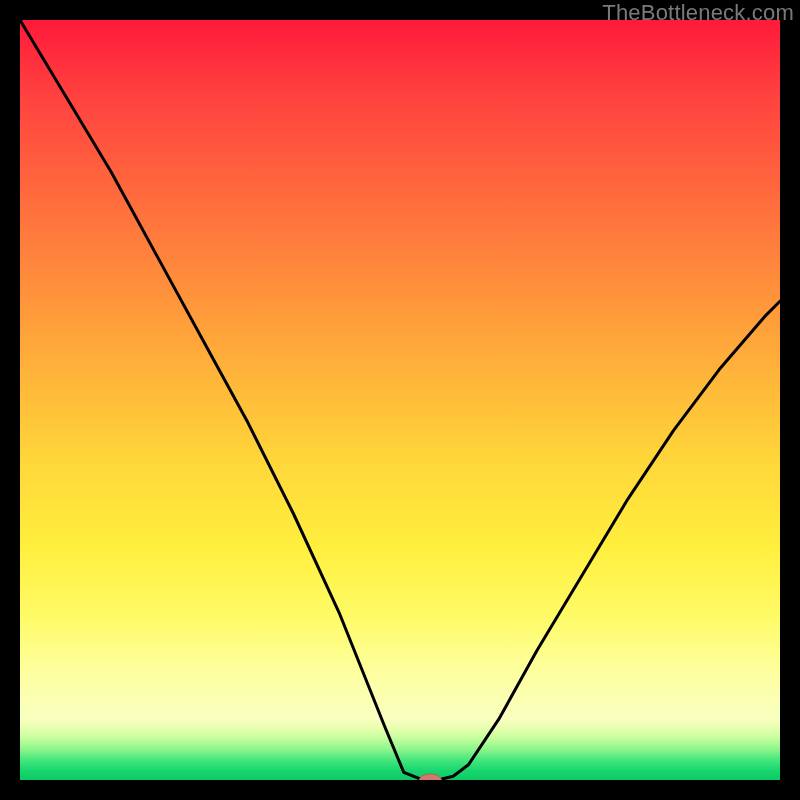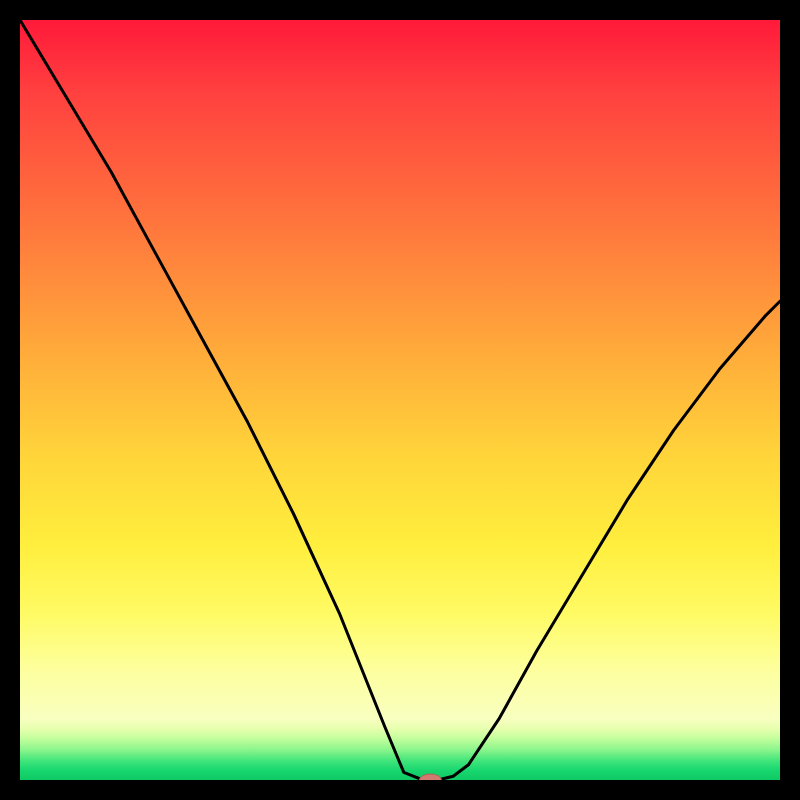--- a/index.html
+++ b/index.html
@@ -113,14 +113,15 @@
       <div class="gradient-bottom"></div>
     </div>
 
     <svg class="curve-svg" viewBox="0 0 760 760" preserveAspectRatio="none">
       <path id="curve-path" class="curve-path" d="M0.00 0.00 L45.60 76.00 L91.20 152.00 L136.80 235.60 L182.40 319.20 L228.00 402.80 L273.60 494.00 L319.20 592.80 L364.80 706.80 L383.80 752.40 L402.80 760.00 L418.00 760.00 L433.20 756.20 L448.40 744.80 L478.80 699.20 L516.80 630.80 L562.40 554.80 L608.00 478.80 L653.60 410.40 L699.20 349.60 L744.80 296.40 L760.00 281.20"></path>
       <ellipse id="marker-el" class="marker" rx="11" ry="6" cx="410.40" cy="760.00"></ellipse>
     </svg>
 
   </div>
 
+  <div class="watermark">TheBottleneck.com</div>
 
 </div>
 
 </body></html>

